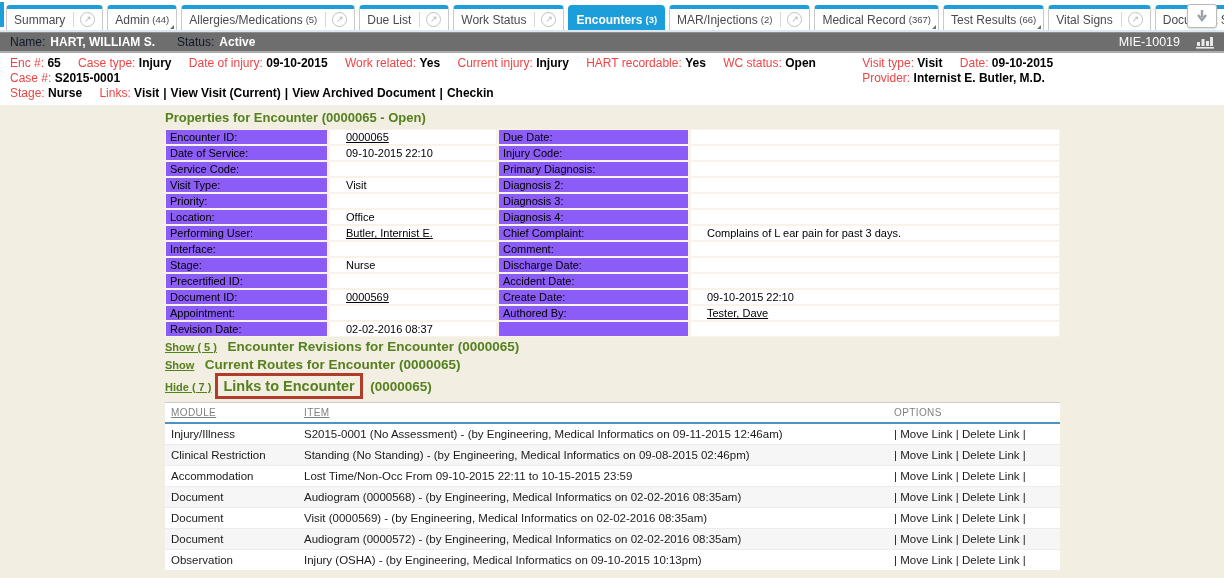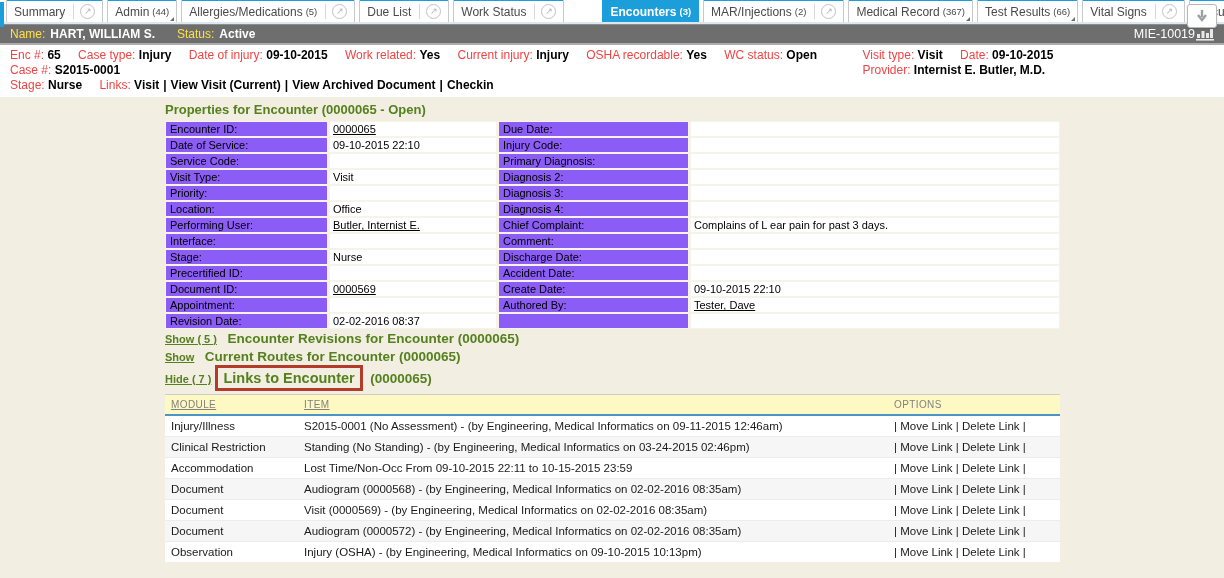--- a/index.html
+++ b/index.html
@@ -1,73 +1,73 @@
 <!DOCTYPE html>
 <html><head>
 <meta charset="utf-8">
 <style>
   * { margin:0; padding:0; box-sizing:border-box; }
   html,body { width:1224px; height:578px; overflow:hidden; }
   body { font-family:"Liberation Sans", sans-serif; background:#f2eee1; }
 
   
-  .tabbar { position:relative; height:24px; background:#ffffff; border-bottom:2px solid #dce8f0;
+  .tabbar { position:relative; height:32px; background:#ffffff; border-bottom:2px solid #dce8f0;
             display:flex; align-items:flex-end; padding:3px 0 0 6px; gap:4px; }
   .tabbar::before { content:""; position:absolute; left:0; top:2px; width:4px; height:25px; background:#1b9ed9; }
   .tab { position:relative; display:flex; align-items:center; height:25px; background:#fff;
          border:1px solid #c9c9c9; border-bottom:none; border-top:4px solid #1b9ed9;
          border-radius:4px 4px 0 0; padding:0 7px; cursor:pointer; white-space:nowrap; }
   .tlabel { font-size:12px; color:#4a4a4a; }
   .tcount { font-size:9.5px; color:#4a4a4a; margin-left:3px; }
   .tsep { width:1px; height:15px; background:#d8d8d8; margin:0 6px 0 8px; }
   .popout { width:15px; height:15px; border:1px solid #c2c2c2; border-radius:50%;
             color:#b5b5b5; font-size:9px; line-height:13px; text-align:center; display:inline-block; }
   .fold { position:absolute; right:2px; bottom:1px; width:0; height:0;
           border-bottom:4px solid #6e6e6e; border-left:4px solid transparent; }
-  .tab.active { background:#1b9ed9; border-color:#1b9ed9;margin-left:34px; }
+  .tab.active { background:#1b9ed9; border-color:#1b9ed9; }
   .tab.active .tlabel, .tab.active .tcount { color:#ffffff; font-weight:bold; }
   .dl-btn { position:absolute; right:7px; top:4px; width:30px; height:24px; background:#fff;
             border:1px solid #b9b9b9; border-radius:3px; box-shadow:0 1px 2px rgba(0,0,0,.15);
             display:flex; align-items:center; justify-content:center; cursor:pointer; }
 
   
   .namebar { height:21px; background:#6e6e6e; border-top:1px solid #8d8d8d; border-bottom:2px solid #adadad;
              display:flex; align-items:center; padding:0 10px; font-size:12px; }
-  .nb-label { color:#fde047; margin-right:5px; }
+  .nb-label { color:#0f172a; margin-right:5px; }
   .nb-value { color:#ffffff; font-weight:bold; margin-right:22px; }
-  .nb-right { margin-left:auto; display:flex; align-items:center; gap:1px; color:#ffffff; font-size:12.5px; }
+  .nb-right { margin-left:auto; display:flex; align-items:center; gap:16px; color:#ffffff; font-size:12.5px; }
 
   
   .encinfo { background:#ffffff; padding:3px 10px 4px 10px; font-size:12px; }
   .ei-line { display:flex; justify-content:space-between; line-height:15px; }
   .ei-line2 { line-height:15px; }
   .ei-pair { margin-right:14px; white-space:nowrap; }
   .ei-lab { color:#ef4444; }
   .ei-val { color:#000; font-weight:bold; }
   .ei-link { color:#000; font-weight:bold; cursor:pointer; }
   .ei-pipe { color:#000; font-weight:bold; margin:0 4px; }
 
   
   .content { padding:5px 0 0 165px; }
   .sec-heading { color:#55801e; font-size:13px; font-weight:bold; margin-bottom:4px; }
 
   .props-grid { width:895px; display:grid; grid-template-columns:161px 166px 189px 1fr;
                 column-gap:3px; row-gap:2px; background:#f7f3e8; padding:1px; }
   .pl { background:#8b5cf6; font-size:11px; color:#000; padding:1px 4px; line-height:12px; min-height:14px; }
-  .pv { background:#ffffff; font-size:11px; color:#000; padding:1px 3px; line-height:12px; min-height:14px; white-space:nowrap; }
+  .pv { background:#ffffff; font-size:11px; color:#000; padding:1px 16px; line-height:12px; min-height:14px; white-space:nowrap; }
   .pv.link { text-decoration:underline; cursor:pointer; }
 
   .section { white-space:nowrap; }
   .toggle { color:#55801e; font-size:11px; font-weight:bold; text-decoration:underline; cursor:pointer; margin-right:6px; }
   .sec-title { color:#55801e; font-size:13.5px; font-weight:bold; }
   .redbox { display:inline-block; border:3px solid #b23b2a; padding:1px 5px; margin:0 3px 0 -2px; }
   .redbox .sec-title { font-size:14.5px; }
 
   table.links { width:895px; border-collapse:collapse; margin-top:3px; border-top:1px solid #cccccc; }
-  table.links th { background:#fef9c3; color:#808080; font-size:10px; font-weight:normal;
+  table.links th { background:#ffffff; color:#808080; font-size:10px; font-weight:normal;
                    text-align:left; padding:4px 6px; border-bottom:2px solid #4a94c8; letter-spacing:.4px; }
   table.links th .hul { text-decoration:underline; }
   table.links td { font-size:11.5px; color:#1a1a1a; padding:4px 6px; white-space:nowrap; }
   table.links tbody tr { border-top:1px solid #ececec; background:#ffffff; }
   table.links tbody tr:nth-child(even) { background:#f6f6f6; }
   .optlink { cursor:pointer; }
   .col-mod { width:133px; } .col-itm { width:590px; } .col-opt { width:172px; }
 </style>
 </head>
 <body>
@@ -153,21 +153,21 @@
 </div>
 
 <div class="encinfo">
   <div class="ei-line">
     <span>
       <span class="ei-pair"><span class="ei-lab">Enc #:</span> <span class="ei-val">65</span></span>
       <span class="ei-pair"><span class="ei-lab">Case type:</span> <span class="ei-val">Injury</span></span>
       <span class="ei-pair"><span class="ei-lab">Date of injury:</span> <span class="ei-val">09-10-2015</span></span>
       <span class="ei-pair"><span class="ei-lab">Work related:</span> <span class="ei-val">Yes</span></span>
       <span class="ei-pair"><span class="ei-lab">Current injury:</span> <span class="ei-val">Injury</span></span>
-      <span class="ei-pair"><span class="ei-lab">OSHA recordable:</span> <span class="ei-val">Yes</span></span>
+      <span class="ei-pair"><span class="ei-lab">HART recordable:</span> <span class="ei-val">Yes</span></span>
       <span class="ei-pair"><span class="ei-lab">WC status:</span> <span class="ei-val">Open</span></span>
       <span class="ei-pair"><span class="ei-lab">Case #:</span> <span class="ei-val">S2015-0001</span></span>
     </span>
     <span>
       <span class="ei-pair"><span class="ei-lab">Visit type:</span> <span class="ei-val">Visit</span></span>
       <span class="ei-pair"><span class="ei-lab">Date:</span> <span class="ei-val">09-10-2015</span></span>
       <span class="ei-pair" style="margin-right:0"><span class="ei-lab">Provider:</span> <span class="ei-val">Internist E. Butler, M.D.</span></span>
     </span>
   </div>
   <div class="ei-line2">
@@ -277,21 +277,21 @@
       </tr>
     </thead>
     <tbody>
       <tr>
         <td>Injury/Illness</td>
         <td>S2015-0001 (No Assessment) - (by Engineering, Medical Informatics on 09-11-2015 12:46am)</td>
         <td><span>|</span> <span class="optlink">Move Link</span> <span>|</span> <span class="optlink">Delete Link</span> <span>|</span></td>
       </tr>
       <tr>
         <td>Clinical Restriction</td>
-        <td>Standing (No Standing) - (by Engineering, Medical Informatics on 03-24-2015 02:46pm)</td>
+        <td>Standing (No Standing) - (by Engineering, Medical Informatics on 09-08-2015 02:46pm)</td>
         <td><span>|</span> <span class="optlink">Move Link</span> <span>|</span> <span class="optlink">Delete Link</span> <span>|</span></td>
       </tr>
       <tr>
         <td>Accommodation</td>
         <td>Lost Time/Non-Occ From 09-10-2015 22:11 to 10-15-2015 23:59</td>
         <td><span>|</span> <span class="optlink">Move Link</span> <span>|</span> <span class="optlink">Delete Link</span> <span>|</span></td>
       </tr>
       <tr>
         <td>Document</td>
         <td>Audiogram (0000568) - (by Engineering, Medical Informatics on 02-02-2016 08:35am)</td>

